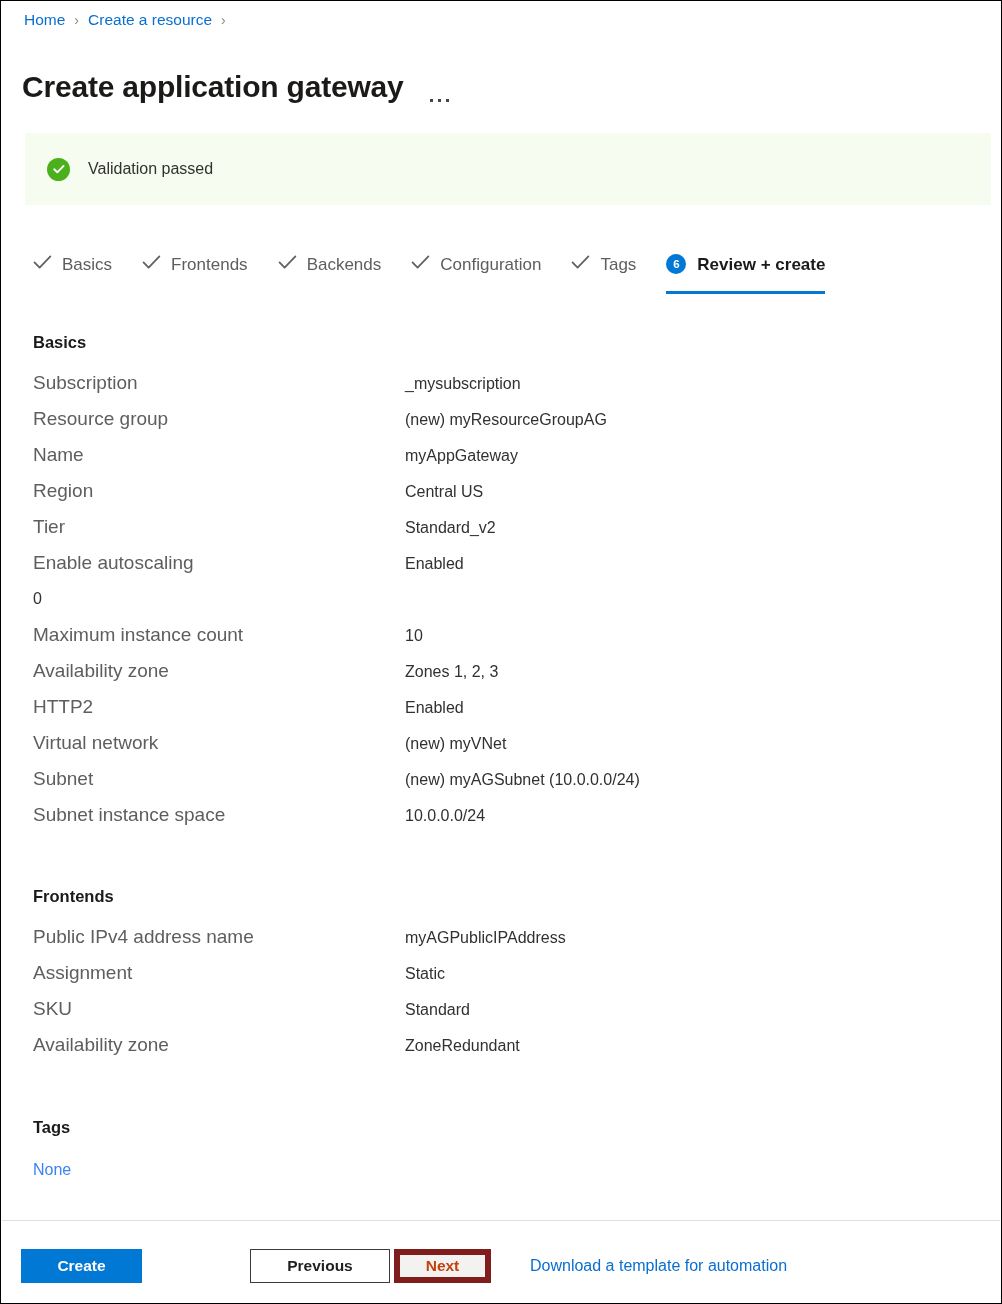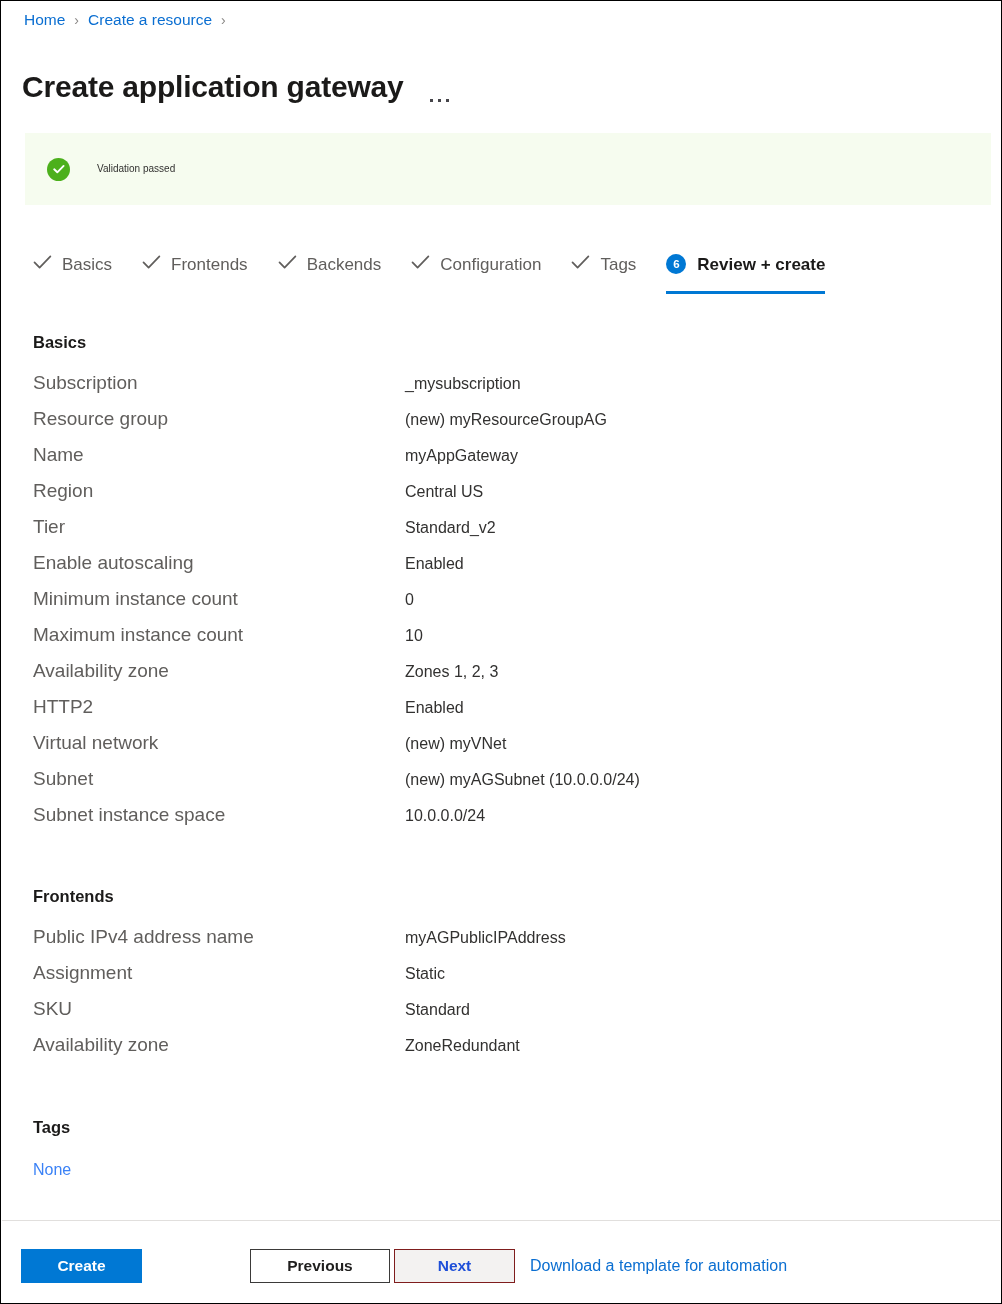--- a/index.html
+++ b/index.html
@@ -97,22 +97,22 @@
     height: 23px;
     border-radius: 50%;
     background: #4cb01c;
     display: flex;
     align-items: center;
     justify-content: center;
     flex: 0 0 auto;
   }
   .check-circle svg { display: block; }
   .banner-text {
-    margin-left: 27px;
-    font-size: 10px;
+    margin-left: 18px;
+    font-size: 16px;
     color: #323130;
     line-height: 22px;
   }
 
   
   .tabs {
     position: absolute;
     left: 32px;
     top: 243px;
     display: flex;
@@ -255,27 +255,27 @@
     font-family: "Liberation Sans", sans-serif;
     display: flex;
     align-items: center;
     justify-content: center;
     text-align: right;
   }
   .btn-next {
     position: absolute;
     left: 393px;
     top: 28px;
-    width: 121px;
+    width: 97px;
     height: 34px;
     background: #f3f2f1;
-    color: #1d4ed8;
+    color: #c2410c;
     font-size: 15.5px;
     font-weight: 600;
-    border: 1px solid #7f1d1d;
+    border: 6px solid #7f1d1d;
     cursor: default;
     font-family: "Liberation Sans", sans-serif;
     display: flex;
     align-items: center;
     justify-content: center;
   }
   .footer-link {
     position: absolute;
     left: 529px;
     top: 34px;
@@ -395,21 +395,20 @@
         </div>
         <div class="kv-row">
           <span class="kv-key">Tier</span>
           <span class="kv-val">Standard_v2</span>
         </div>
         <div class="kv-row">
           <span class="kv-key">Enable autoscaling</span>
           <span class="kv-val">Enabled</span>
         </div>
         <div class="kv-row">
-          <span class="kv-key">Minimum instance count</span>
           <span class="kv-val">0</span>
         </div>
         <div class="kv-row">
           <span class="kv-key">Maximum instance count</span>
           <span class="kv-val">10</span>
         </div>
         <div class="kv-row">
           <span class="kv-key">Availability zone</span>
           <span class="kv-val">Zones 1, 2, 3</span>
         </div>

